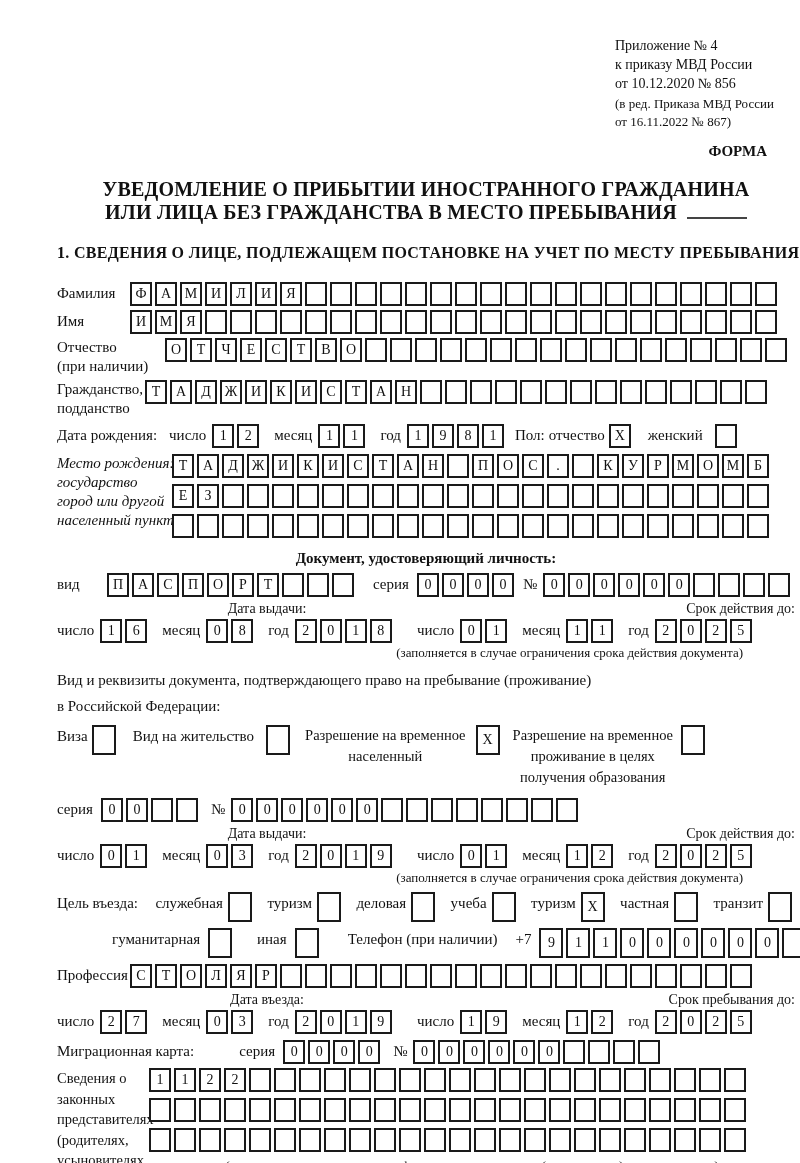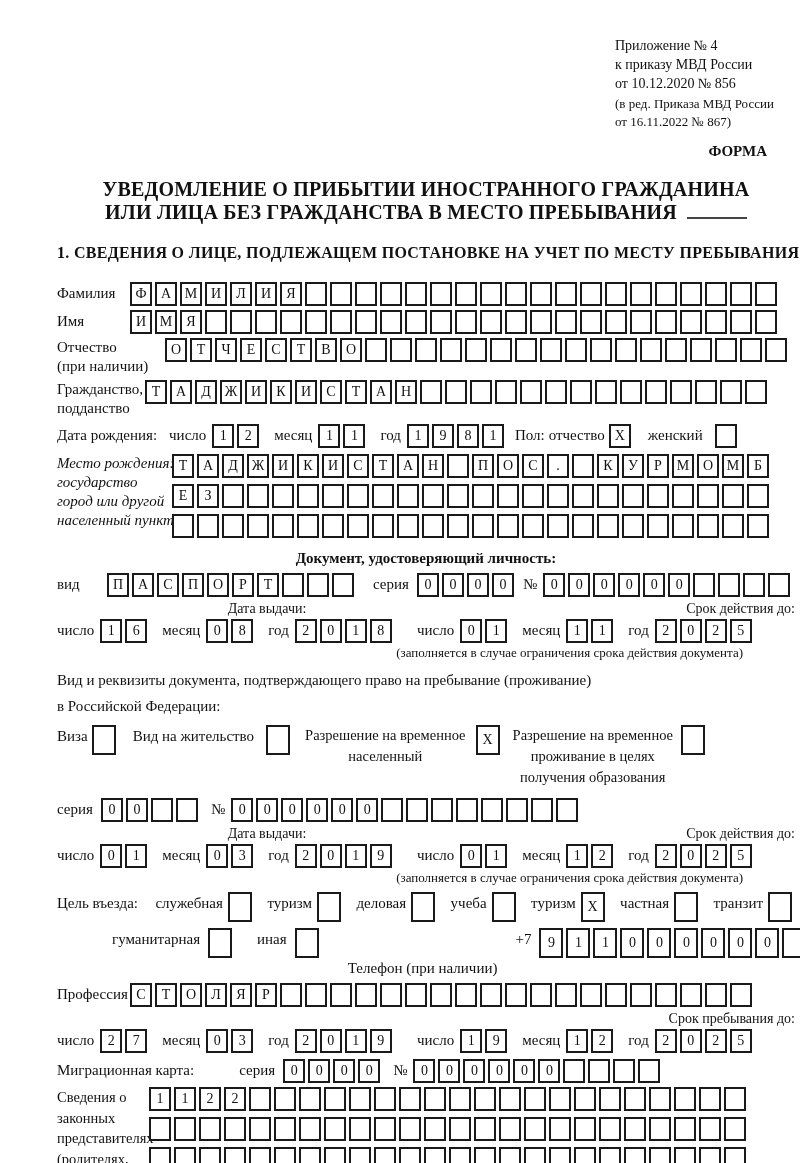--- a/index.html
+++ b/index.html
@@ -42,21 +42,21 @@
   .dgroup .dlab:first-child{margin-left:0;}
   .note{font-size:13px;text-align:right;padding-right:52px;margin:2px 0 6px;}
 
   .doc-head{font-weight:bold;font-size:15px;text-align:center;margin:6px 0 6px;}
   .plain{font-size:15px;line-height:26px;}
 
   
   .visa-row{display:flex;align-items:flex-start;margin:6px 0 10px;}
   .visa-row .opt-text{font-size:14.5px;text-align:center;line-height:21px;white-space:nowrap;}
   .ml4{margin-left:4px;} .ml8{margin-left:8px;} .ml10{margin-left:10px;} .ml12{margin-left:12px;}
-  .ml14{margin-left:14px;} .ml16{margin-left:16px;} .ml22{margin-left:22px;} .ml26{margin-left:26px;margin-top:29px;} .ml45{margin-left:45px;} .ml6{margin-left:6px;}
+  .ml14{margin-left:14px;} .ml16{margin-left:16px;} .ml22{margin-left:22px;} .ml26{margin-left:26px;} .ml45{margin-left:45px;} .ml6{margin-left:6px;}
 
   
   .purpose-row{display:flex;align-items:flex-start;justify-content:space-between;margin-bottom:6px;}
   .popt{display:inline-flex;align-items:flex-start;}
   .popt .lbl{padding-right:5px;}
   .purpose2{display:flex;align-items:flex-start;margin-bottom:6px;padding-left:55px;}
 
   
   .reps{display:flex;margin-top:4px;}
   .reps-label{width:92px;flex:0 0 auto;font-size:14.5px;line-height:20.5px;white-space:nowrap;}
@@ -625,20 +625,21 @@
           <span class="cell"></span>
           <span class="cell"></span>
           <span class="cell"></span>
           <span class="cell"></span>
           <span class="cell"></span>
           <span class="cell"></span>
         </span>
     </div>
 
     <div class="dates-head">
+      <span class="dh-left">Дата въезда:</span>
       <span class="dh-right">Срок пребывания до:</span>
     </div>
     <div class="dates-row">
       <span class="dg-left"><span class="dgroup">
             <span class="dlab">число</span>
             <span class="cells">
               <span class="cell">2</span>
               <span class="cell">7</span>
             </span>
             <span class="dlab">месяц</span>

